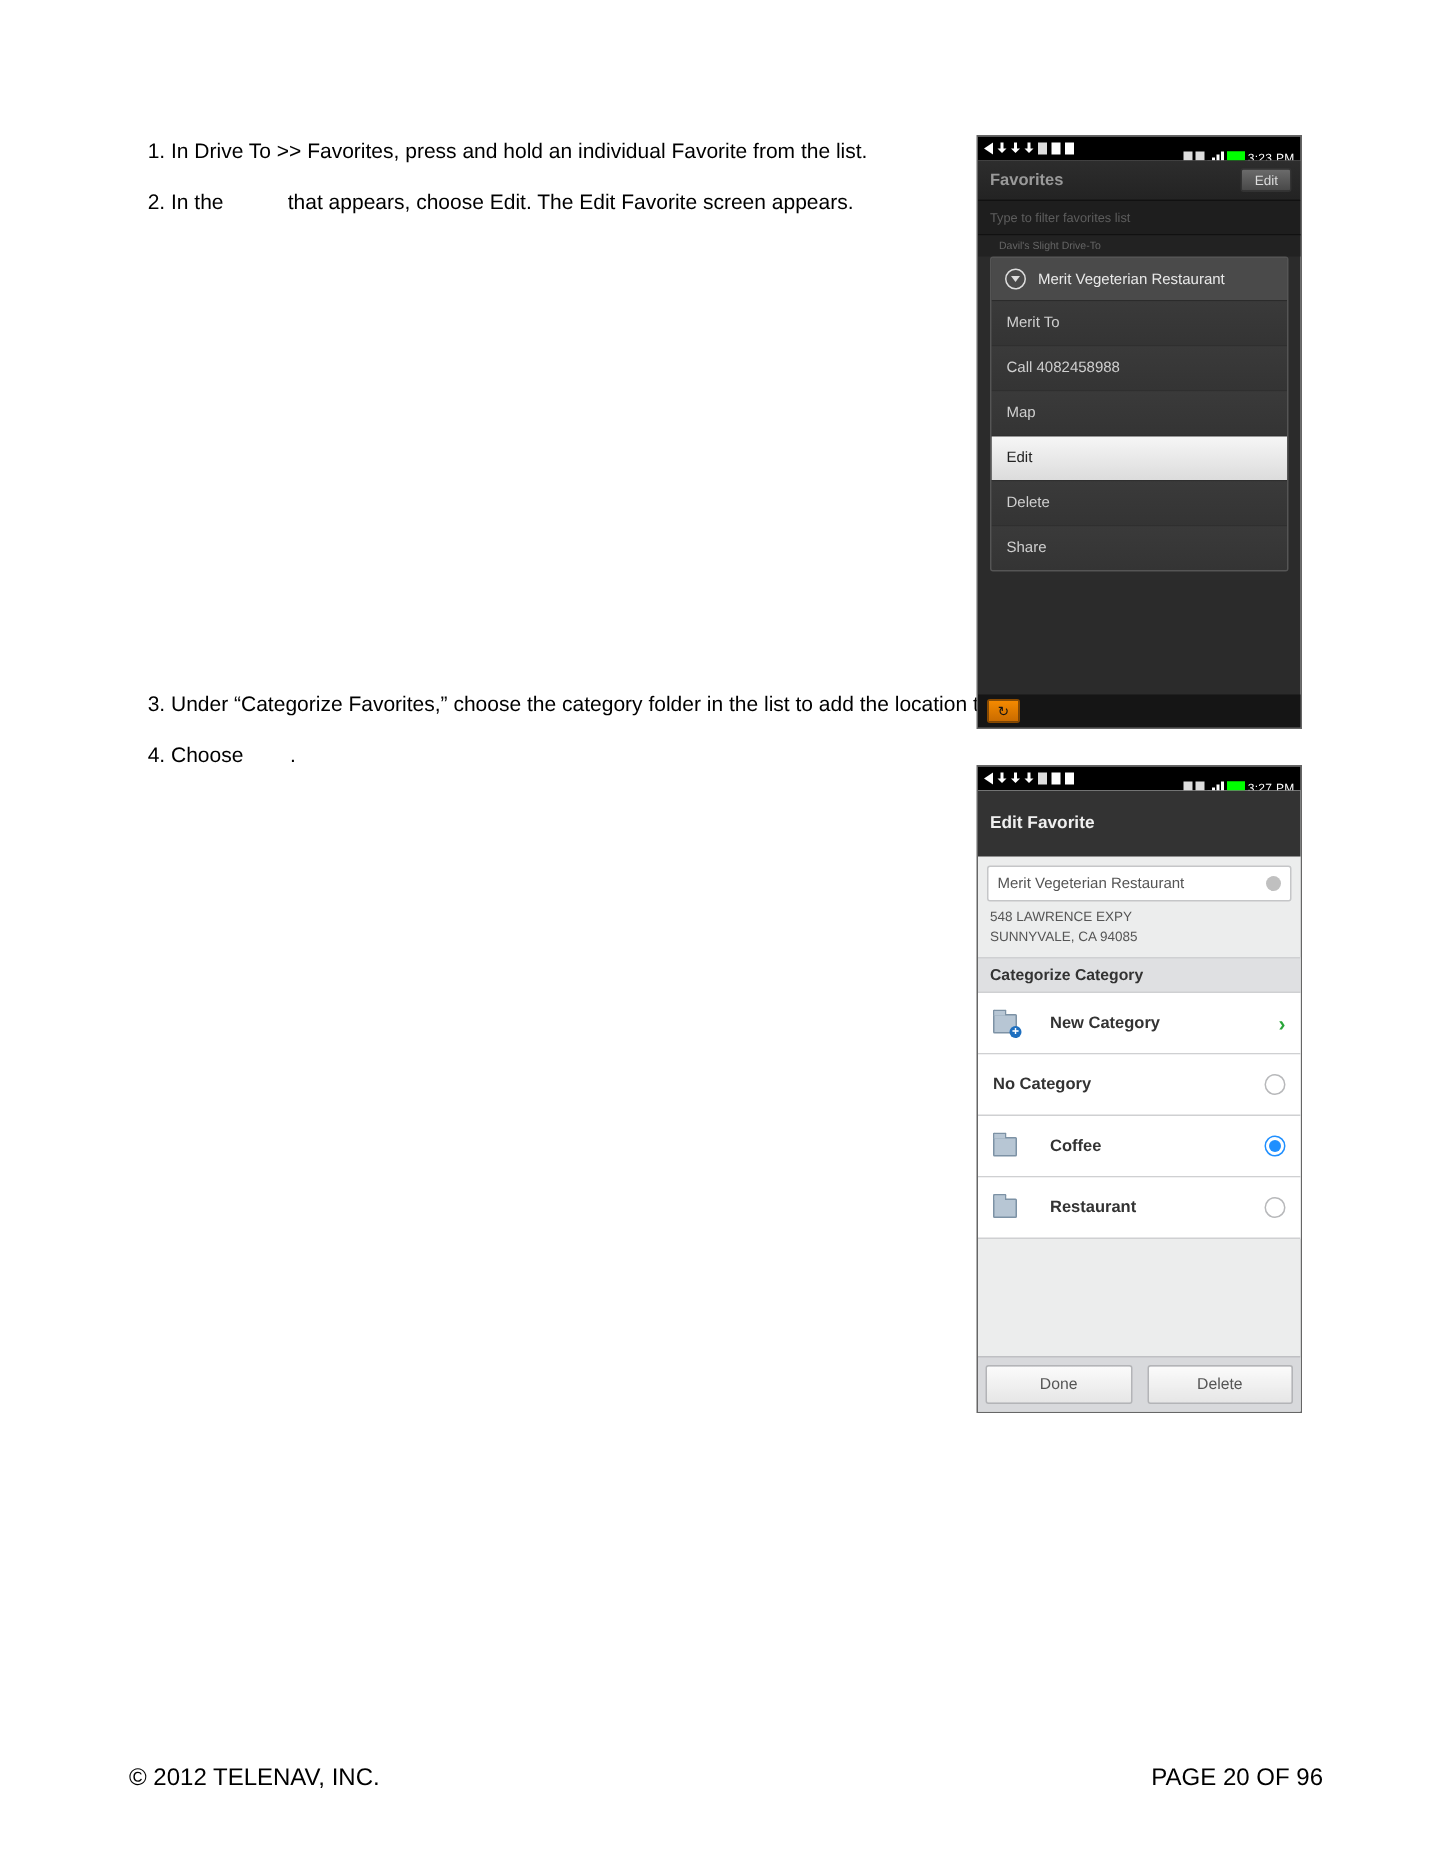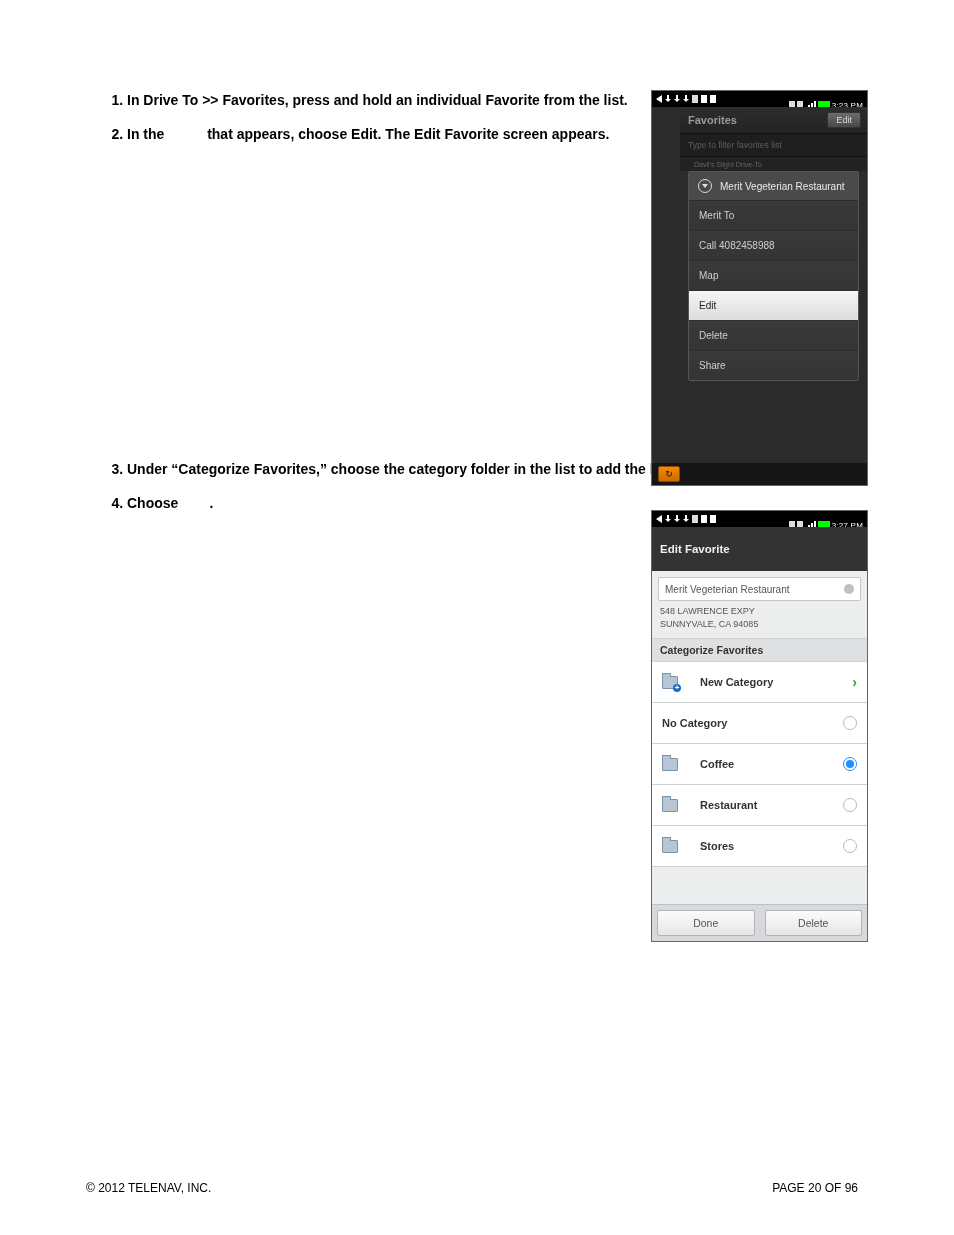--- a/index.html
+++ b/index.html
@@ -28,30 +28,30 @@
     box-sizing: border-box;
     padding: 90px 86px 40px 86px;
     font-family: Arial, Helvetica, sans-serif;
     font-size: 14px;
     color: var(--ink);
   }
 
   
   .doc-col { width: 100%; }
   .intro { margin: 40px 0 22px 0; line-height: 1.25; }
-  ol.steps { margin: 0 0 0 35px; padding: 0; font-weight: bold; }
+  ol.steps { margin: 0 0 0 22px; padding: 0; }
   ol.steps > li { margin: 0 0 12px 6px; line-height: 1.55; }
   .step34 { margin-right: 230px; }
 
   
   .footer {
     position: absolute;
-    left: 86px; right: 96px; bottom: 40px;
+    left: 86px; right: 72px; bottom: 40px;
     display: flex; justify-content: space-between;
-    font-size: 12px;
+    font-size: 16px;
   }
 
   
   .phone {
     position: absolute;
     width: 217px;
     border: 1px solid var(--phone-frame);
     box-sizing: border-box;
     font-family: "Helvetica Neue", Arial, sans-serif;
   }
@@ -76,21 +76,21 @@
   .sb-ico.play { width: 0; height: 0; border-top: 4px solid transparent; border-bottom: 4px solid transparent; border-right: 6px solid #fff; background: none; }
   .sb-ico.dl { width: 6px; height: 8px; background: none; position: relative; }
   .sb-ico.dl::before { content:""; position:absolute; left:2px; top:0; width:2px; height:5px; background:#fff; }
   .sb-ico.dl::after  { content:""; position:absolute; left:0; top:4px; border-left:3px solid transparent; border-right:3px solid transparent; border-top:3px solid #fff; }
   .sb-sig { display:flex; align-items:flex-end; gap:1px; }
   .sb-sig span { width:2px; background:#fff; }
   .sb-sig span:nth-child(1){height:2px;} .sb-sig span:nth-child(2){height:4px;}
   .sb-sig span:nth-child(3){height:6px;} .sb-sig span:nth-child(4){height:8px;}
 
   
-  .ss1-body { position:absolute; inset:0; top:16px; background: var(--phone-dark); padding-left: 28px; }
+  .ss1-body { position:absolute; inset:0; top:16px; background: var(--phone-dark); }
   .fav-header { height: 26px; display:flex; align-items:center; justify-content:space-between; padding: 0 6px 0 8px; background: linear-gradient(#2d2d2d,#232323); border-bottom: 1px solid #111; }
   .fav-title { color: #9a9a9a; font-weight: bold; font-size: 11px; }
   .fav-edit { background: linear-gradient(#6b6b6b,#484848); color:#ddd; border:1px solid #333; border-radius:2px; font-size:9px; padding:2px 8px; }
   .fav-filter { height: 22px; padding: 0 8px; display:flex; align-items:center; color:#5e5e5e; font-size:8.5px; background:#1e1e1e; border-bottom:1px solid #111; }
   .dim-row { height: 14px; font-size: 7px; color:#656565; padding: 0 14px; display:flex; align-items:center; background: #222; }
 
   .ctx-menu { margin: 0 8px 0 8px; background: #3c3c3c; border: 1px solid #555; border-radius: 2px; overflow: hidden; }
   .ctx-title-row { display:flex; align-items:center; gap:8px; background:#4a4a4a; padding:7px 9px; border-bottom:1px solid #2b2b2b; }
   .ctx-title { color:#e9e9e9; font-size:10px; }
   .ctx-caret { width:12px; height:12px; border:1.5px solid #ddd; border-radius:50%; display:flex; align-items:center; justify-content:center; }
@@ -226,21 +226,21 @@
     <div class="ss2-body">
       <div class="ef-header">Edit Favorite</div>
 
       <div class="ef-name">
         <span>Merit Vegeterian Restaurant</span>
         <span class="ef-clear"></span>
       </div>
       <div class="ef-addr">548 LAWRENCE EXPY</div>
       <div class="ef-addr">SUNNYVALE, CA 94085</div>
 
-      <div class="ef-section">Categorize Favorites</div>
+      <div class="ef-section">Categorize Category</div>
 
       <div class="cat-list">
         <div class="cat-row">
           <span class="cat-left">
             <span class="folder-ico folder-plus"></span>
             <span>New Category</span>
           </span>
           <span class="chev">›</span>
         </div>
 
@@ -260,27 +260,20 @@
         </div>
 
         <div class="cat-row">
           <span class="cat-left">
             <span class="folder-ico"></span>
             <span>Restaurant</span>
           </span>
           <span class="radio"></span>
         </div>
 
-        <div class="cat-row">
-          <span class="cat-left">
-            <span class="folder-ico"></span>
-            <span>Stores</span>
-          </span>
-          <span class="radio"></span>
-        </div>
       </div>
 
       <div class="ef-btn-bar">
         <div class="ef-btn">Done</div>
         <div class="ef-btn">Delete</div>
       </div>
     </div>
   </div>
 
   <div class="footer">

